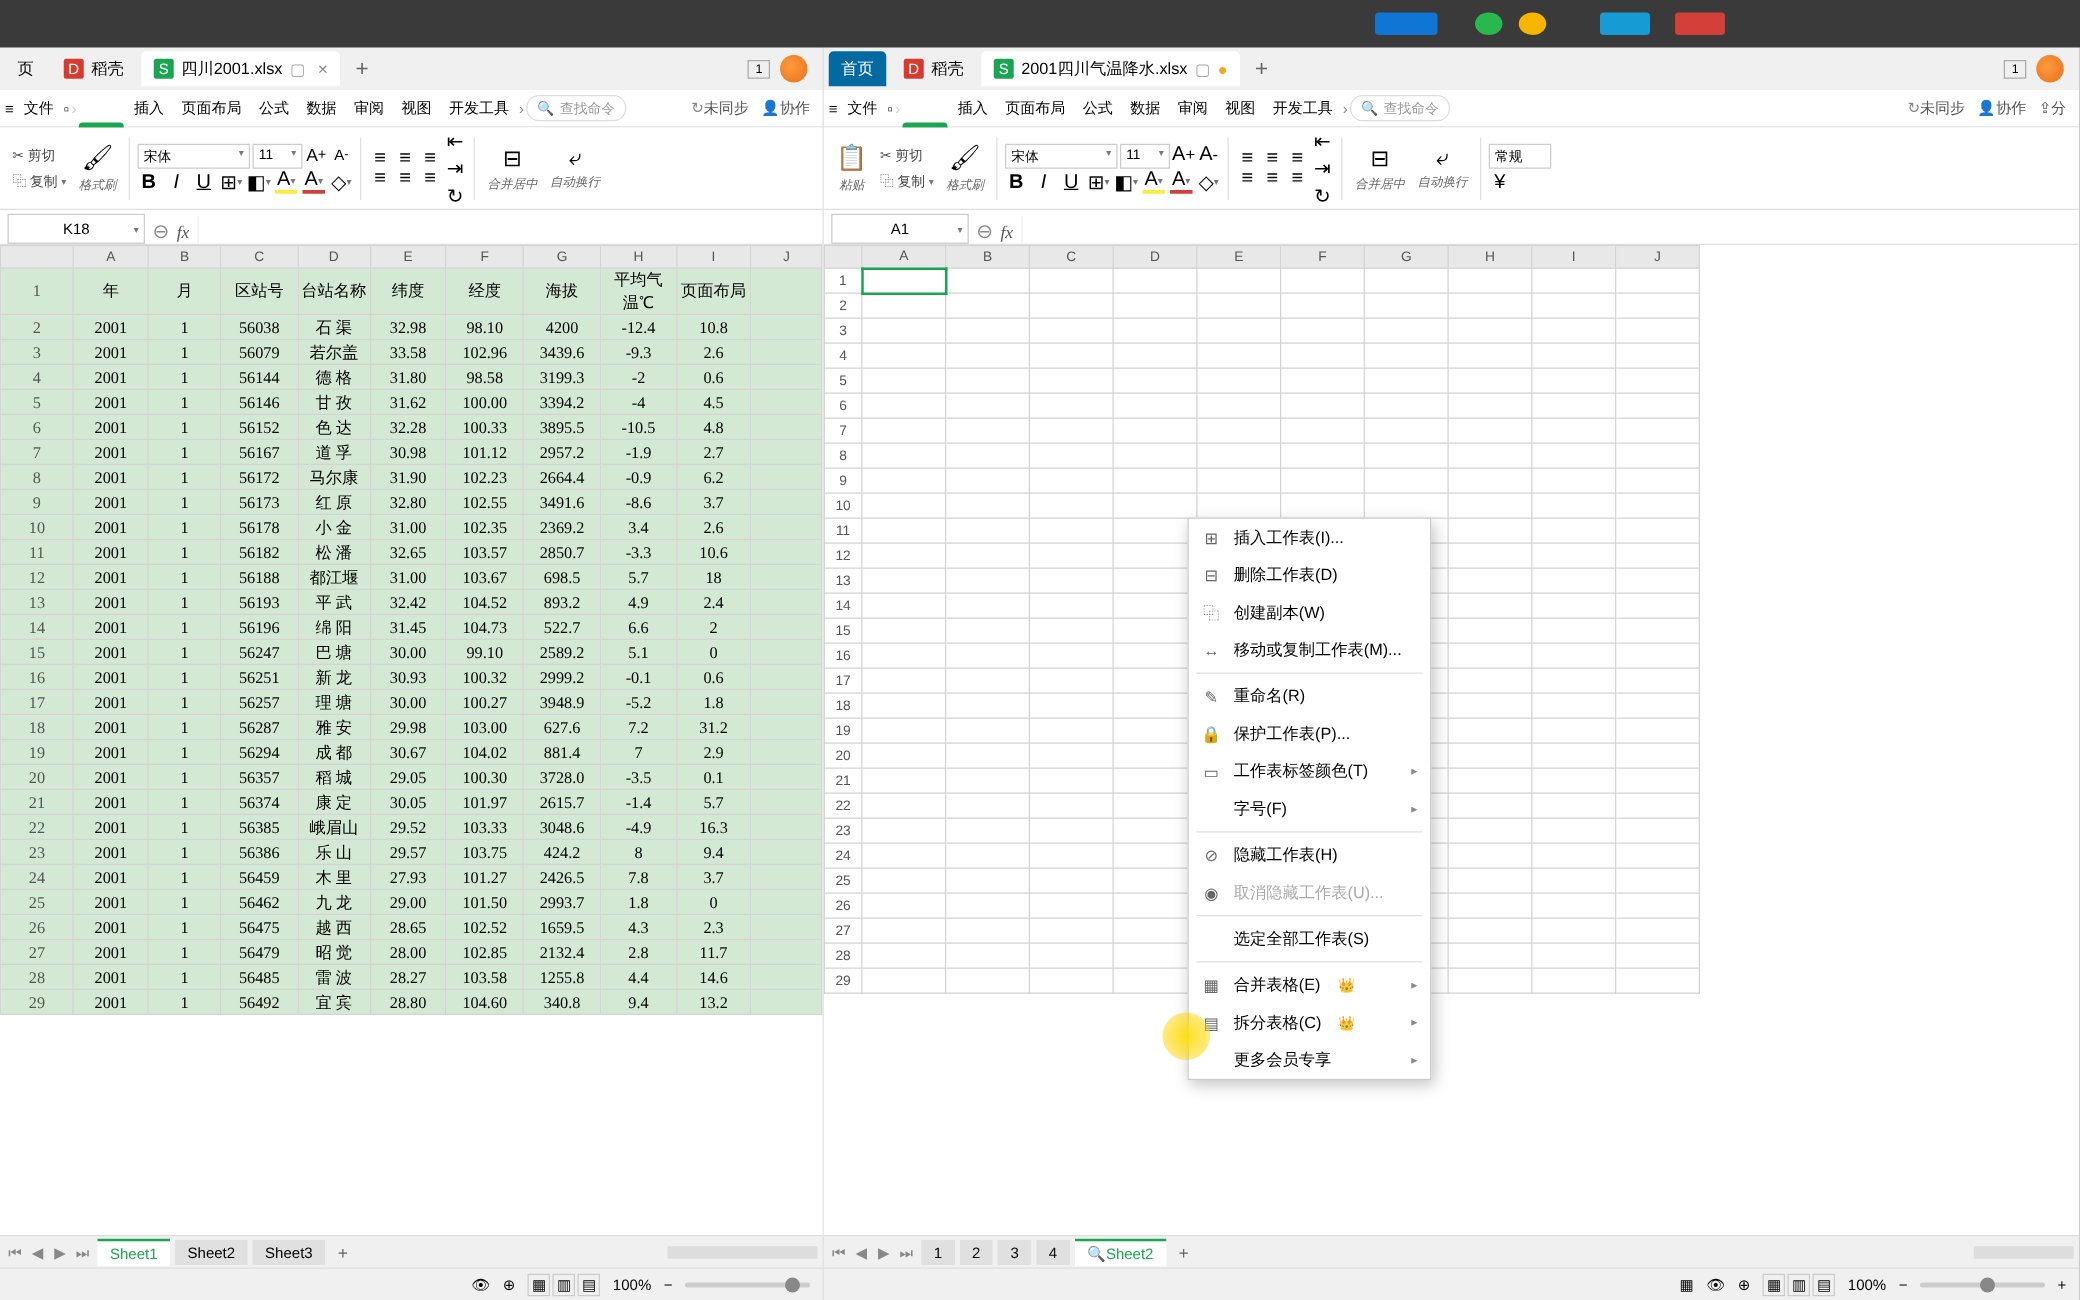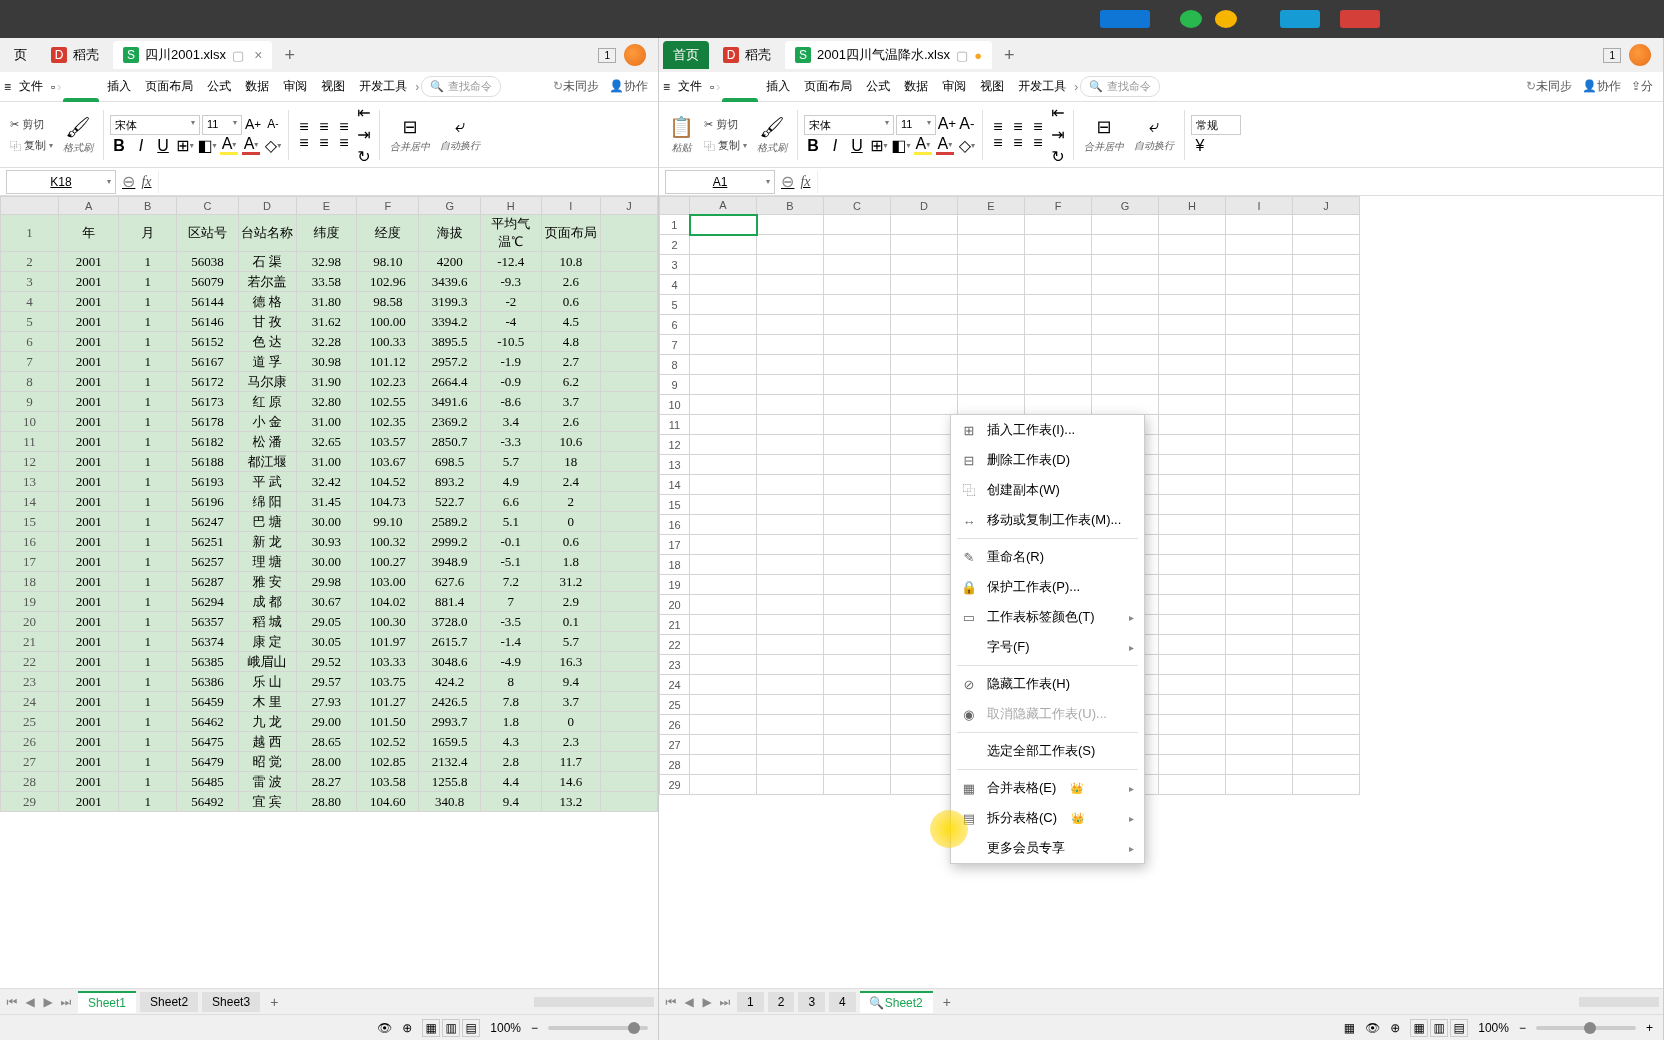--- a/index.html
+++ b/index.html
@@ -35,21 +35,21 @@
 .rsel { border: 1px solid #ccc; font-size: 11px; padding: 2px 4px; min-width: 90px; height: 20px; display: flex; align-items: flex-start; justify-content: space-between; }
 .rsel.small { min-width: 40px; }
 .ricon { width: 18px; height: 18px; display: inline-flex; align-items: center; justify-content: center; cursor: pointer; }
 .rvsep { width: 1px; height: 50px; background: #e0e0e0; margin: 0 4px; }
 .rlabel { font-size: 10px; color: #666; font-style: italic; }
 .tri-down { font-size: 8px; color: #777; }
 .al-grid { display: grid; grid-template-columns: repeat(3, 18px); gap: 2px; }
 .al-cell { width: 18px; height: 14px; display: flex; align-items: center; justify-content: center; }
 
 
-.fbar { height: 28px; display: flex; align-items: center; background: #fff; border-bottom: 1px solid #ddd; text-decoration: underline; }
+.fbar { height: 28px; display: flex; align-items: flex-end; background: #fff; border-bottom: 1px solid #ddd; }
 .addr { width: 110px; height: 24px; border: 1px solid #ccc; margin: 0 6px; font-size: 12px; display: flex; align-items: center; justify-content: center; position: relative; }
 .addr .tri-down { position: absolute; right: 4px; }
 .fx-icon { font-style: italic; font-family: serif; font-size: 14px; color: #555; padding: 0 6px; }
 .fx-input { flex: 1; height: 22px; border-left: 1px solid #eee; }
 
 
 .grid-wrap { flex: 1; overflow: hidden; position: relative; background: #fff; }
 .grid { border-collapse: collapse; font-size: 12px; }
 .grid th, .grid td { border: 1px solid #d4d4d4; text-align: center; height: 20px; }
 .grid thead th { background: #e8e8e8; font-weight: normal; color: #555; font-size: 11px; height: 18px; }
@@ -457,21 +457,21 @@
             </tr>
             <tr>
               <td class="rowh">17</td>
               <td>2001</td>
               <td>1</td>
               <td>56257</td>
               <td>理 塘</td>
               <td>30.00</td>
               <td>100.27</td>
               <td>3948.9</td>
-              <td>-5.1</td>
+              <td>-5.2</td>
               <td>1.8</td>
               <td></td>
             </tr>
             <tr>
               <td class="rowh">18</td>
               <td>2001</td>
               <td>1</td>
               <td>56287</td>
               <td>雅 安</td>
               <td>29.98</td>
@@ -654,21 +654,21 @@
     <span>100%</span>
     <span>−</span>
     <div class="zoom-slider">
           <div class="zoom-thumb" style="left:80%"></div>
         </div>
   </div>
 </div>
 
 <div class="panel">
   <div class="tabs">
-    <div class="tab" style="background:#15803d;color:#fff">首页</div>
+    <div class="tab" style="background:#0369a1;color:#fff">首页</div>
     <div class="tab">
       <span class="tab-icon" style="background:#d63b2f;color:#fff;border-radius:2px">D</span>
       <span>稻壳</span>
     </div>
     <div class="tab active">
       <span class="tab-icon" style="background:#1ba552;color:#fff;border-radius:2px">S</span>
       <span>2001四川气温降水.xlsx</span>
       <span style="color:#aaa">▢</span>
       <span style="color:#f5a623">●</span>
     </div>

